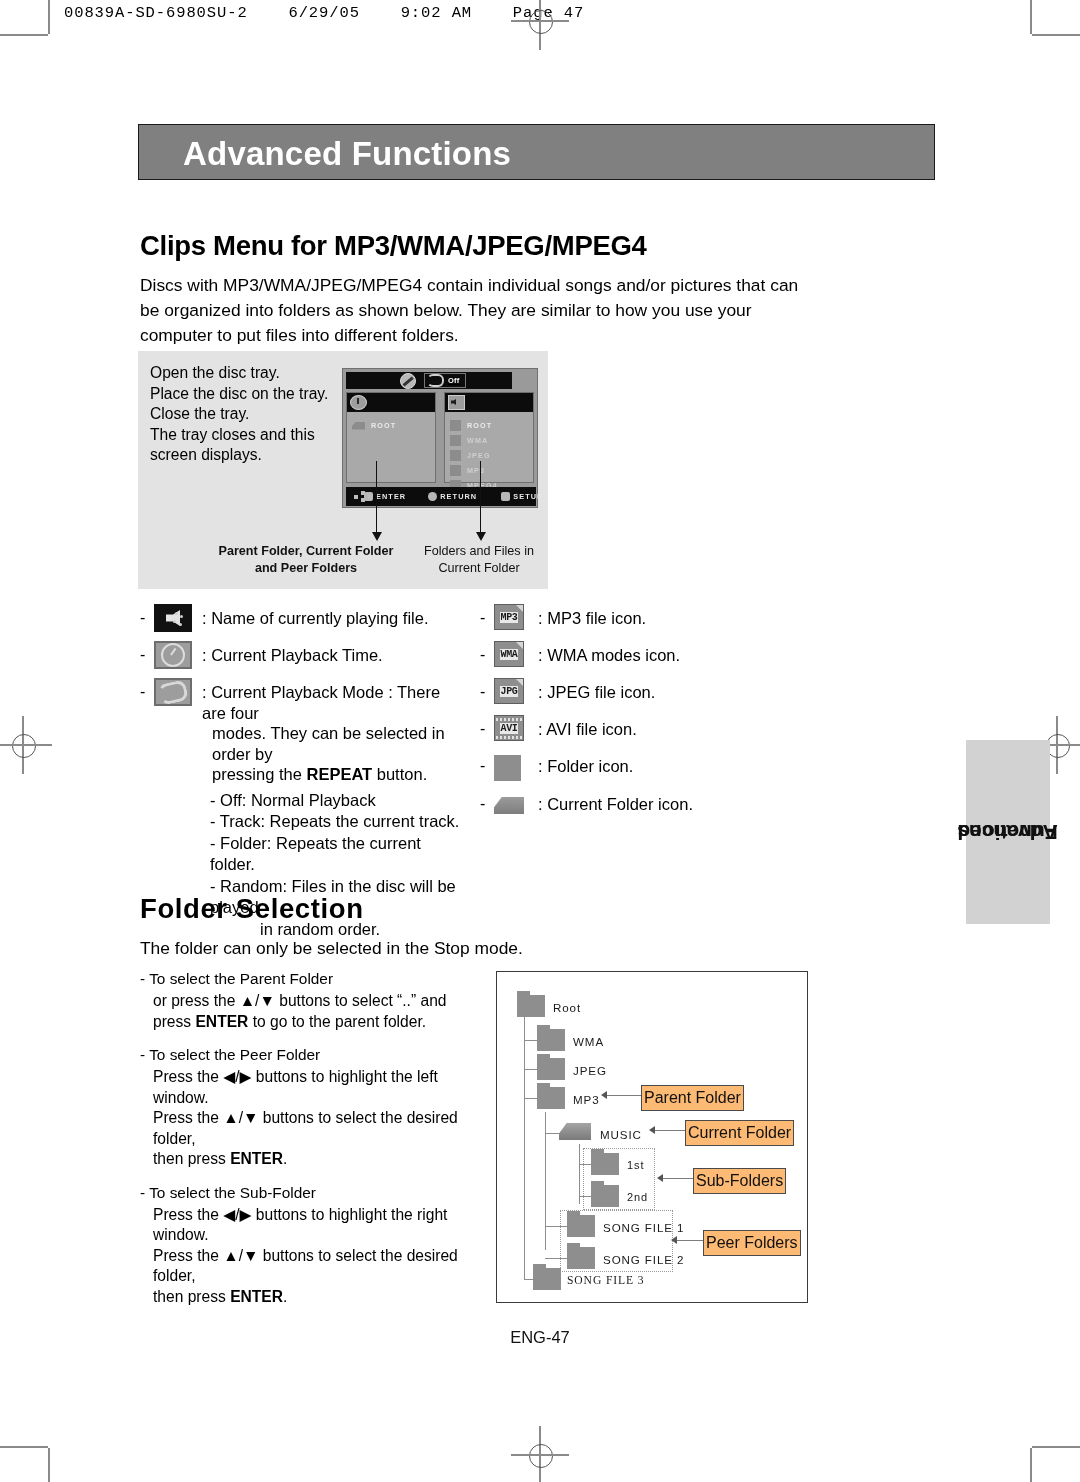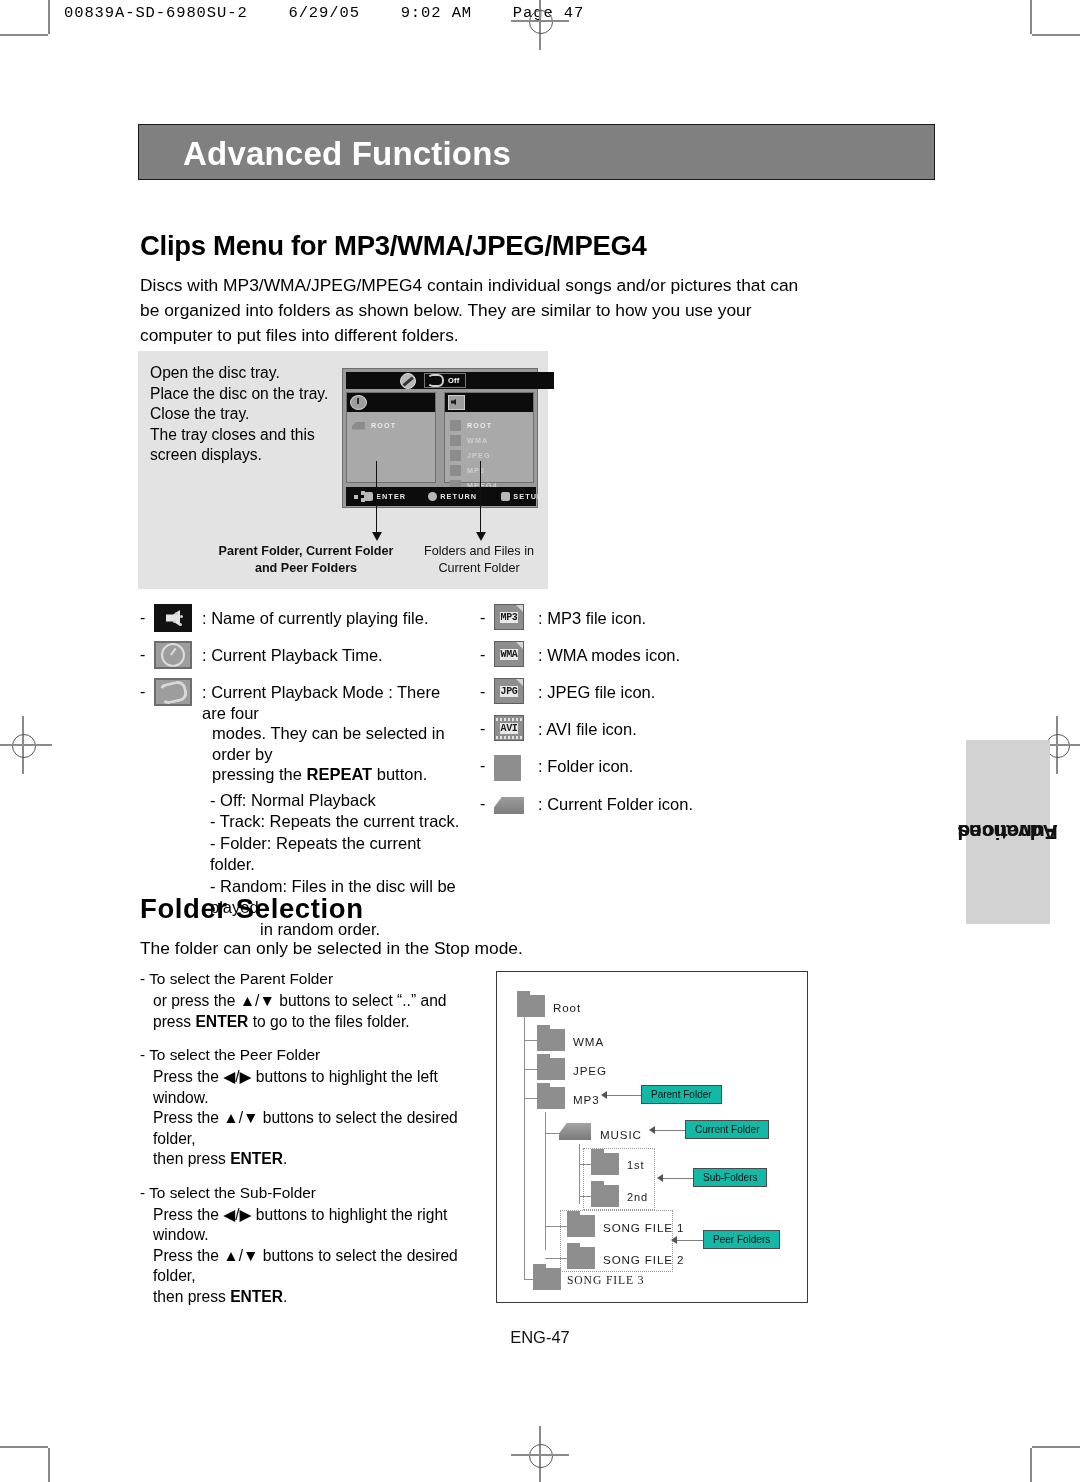--- a/index.html
+++ b/index.html
@@ -103,21 +103,21 @@
   .tv {
     position: absolute;
     left: 204px; top: 17px;
     width: 196px; height: 140px;
     background: #9a9a9a;
     border: 1px solid #6f6f6f;
     box-sizing: border-box;
   }
   .tv-topbar {
     position: absolute; left: 3px; top: 3px;
-    width: 208px; height: 17px;
+    width: 166px; height: 17px;
     background: #0c0c0c;
     display: flex; align-items: center; text-decoration: underline;
   }
   .disc-icon {
     width: 14px; height: 14px; margin-left: 54px;
     border-radius: 50%;
     background: #b9b9b9;
     position: relative;
     border: 1px solid #dadada;
   }
@@ -373,23 +373,23 @@
   .tf.cur::before { display:none; }
   .tl {
     position: absolute;
     font-size: 11.6px; letter-spacing: 0.9px; color: #1a1a1a;
     white-space: nowrap;
   }
   .tl.small { font-size: 11px; }
   .callout {
     position: absolute;
     border: 1px solid #4a4a4a;
-    background: #14b8a6;
-    font-size: 10px;
-    padding: 3px 9px;
+    background: #fdba74;
+    font-size: 16px;
+    padding: 3px 2px;
     white-space: nowrap;
     color: #111;
   }
   .cline { position: absolute; height: 1px; background: #7d7d7d; }
   .chead {
     position: absolute; width: 0; height: 0;
     border-top: 4px solid transparent;
     border-bottom: 4px solid transparent;
     border-right: 6px solid #555;
   }
@@ -669,21 +669,21 @@
 
 <div class="h-section s2">Folder Selection</div>
 <div class="stop-mode">The folder can only be selected in the Stop mode.</div>
 
 <div class="instr">
 
   <div class="grp">
     <div class="gtitle">To select the Parent Folder</div>
     <div class="gbody">
       <div><span>or press the ▲/▼ buttons to select “..” and</span></div>
-      <div><span>press </span><b>ENTER</b><span> to go to the files folder.</span></div>
+      <div><span>press </span><b>ENTER</b><span> to go to the parent folder.</span></div>
     </div>
   </div>
 
   <div class="grp">
     <div class="gtitle">To select the Peer Folder</div>
     <div class="gbody">
       <div><span>Press the ◀/▶ buttons to highlight the left window.</span></div>
       <div><span>Press the ▲/▼ buttons to select the desired folder,</span></div>
       <div><span>then press </span><b>ENTER</b><span>.</span></div>
     </div>

